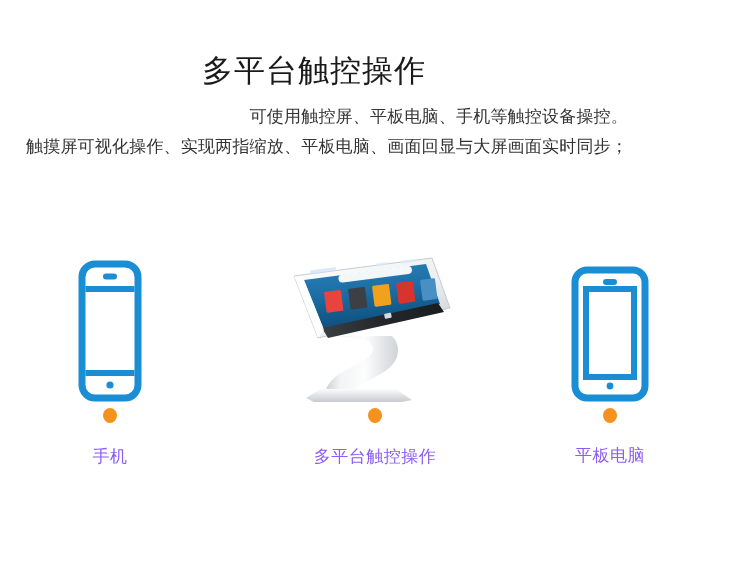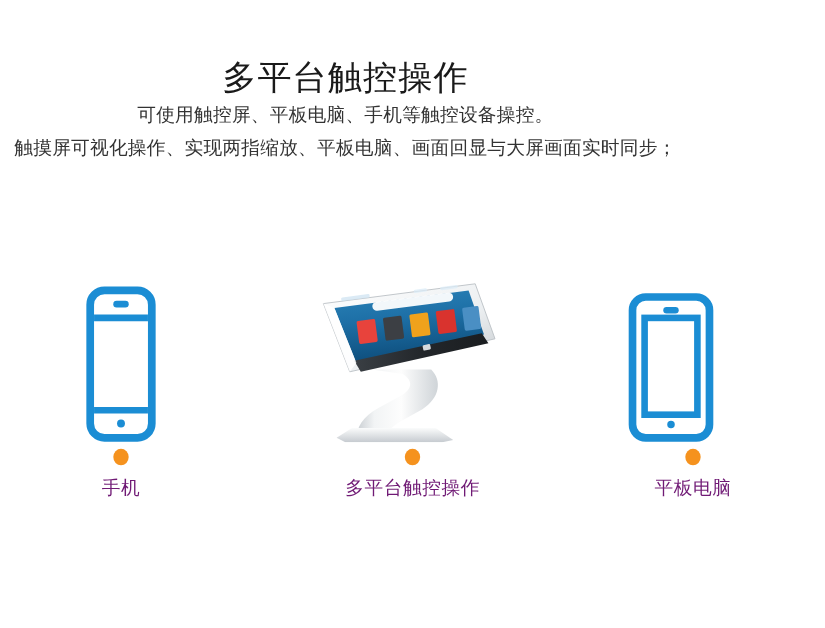--- a/index.html
+++ b/index.html
@@ -33,21 +33,22 @@
   .page-title {
     margin: 0;
     padding-top: 52px;
     font-size: 31px;
     line-height: 38px;
     font-weight: 400;
     letter-spacing: 1px;
     color: #1a1a1a;
   }
   .subtitle-block {
-    margin-top: 0;
+    margin-top: 12px;
+    text-align: right;
   }
   .subtitle-line {
     font-size: 17px;
     line-height: 30px;
     color: #333333;
     letter-spacing: 0.2px;
     white-space: nowrap;
   }
 
   
@@ -86,34 +87,34 @@
     width: 750px;
     height: 90px;
   }
   .label-col {
     position: absolute;
     top: 0;
     text-align: center;
   }
   .col-phone  { left: 20px;  width: 180px; }
   .col-kiosk  { left: 275px; width: 200px; }
-  .col-tablet { left: 540px; width: 180px; }
+  .col-tablet { left: 520px; width: 180px; font-family: Liberation Mono, monospace; }
 
   .dot {
     width: 14px;
     height: 15px;
     border-radius: 50%;
     background: #f5921e;
     margin: 0 auto;
   }
   .device-label {
-    margin-top: 10px;
+    margin-top: 23px;
     font-size: 17px;
     line-height: 22px;
-    color: #701a75;
+    color: #8b5cf6;
     letter-spacing: 0.5px;
     white-space: nowrap;
   }
 
   
   .kiosk-photo {
     display: block;
   }
 </style>
 </head>

